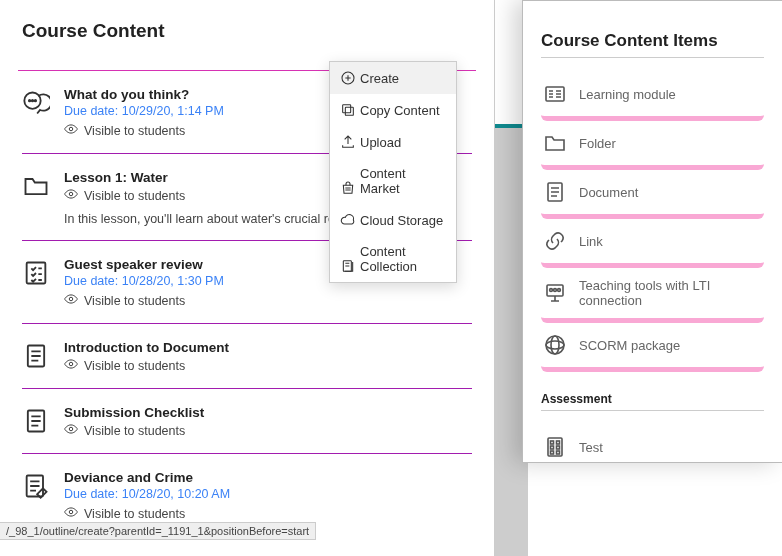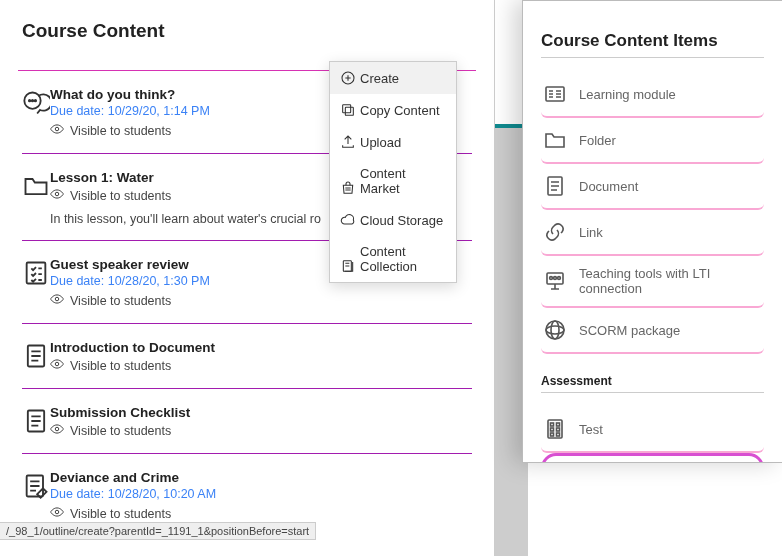--- a/index.html
+++ b/index.html
@@ -42,20 +42,21 @@
     border-radius: 50%;
     background: #fff;
     display: flex; align-items: center; justify-content: center;
     color: #d632b3;
     font-size: 11px;
     line-height: 1;
   }
   .content-list { }
   .content-item {
     display: flex;
+    gap: 14px;
     padding: 8px 0 14px 0;
   }
   .content-item + .content-item {
     border-top: 1px solid #a21caf;
     padding-top: 16px;
   }
   .content-item .ci-icon {
     width: 28px; height: 28px;
     flex: 0 0 28px;
     color: #333;
@@ -133,21 +134,21 @@
     font-weight: 700;
     margin-bottom: 6px;
   }
   .right-under { height: 1px; background: #ccc; margin-bottom: 14px; }
   .right-list { margin-bottom: 20px; }
   .right-item {
     display: flex;
     align-items: center;
     gap: 12px;
     padding: 10px 4px 10px 2px;
-    border-bottom: 2px solid #f9a8d4;
+    border-bottom: 5px solid #f9a8d4;
     color: #666;
     font-size: 13px;
     cursor: pointer;
     border-radius: 6px;
   }
   .right-item .ri-icon { width: 24px; height: 24px; flex: 0 0 24px; }
   .right-item .ri-icon svg { width: 24px; height: 24px; stroke: #555; fill: none; stroke-width: 1.6; }
   .right-item.highlight {
     border: 3px solid #d84fd1;
     border-radius: 15px;

